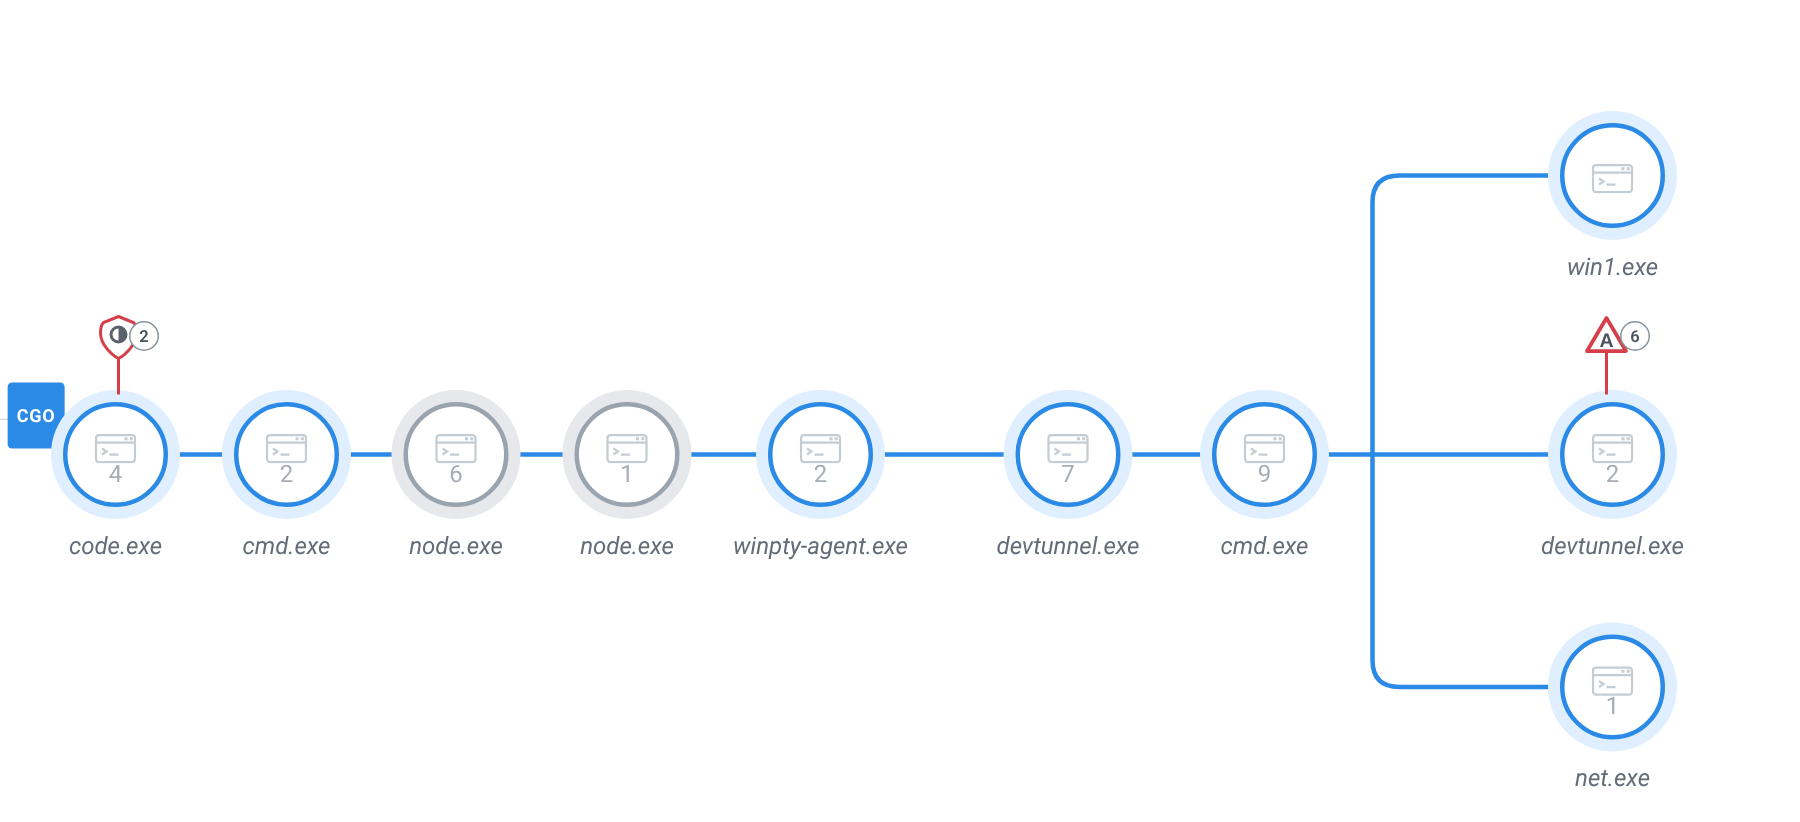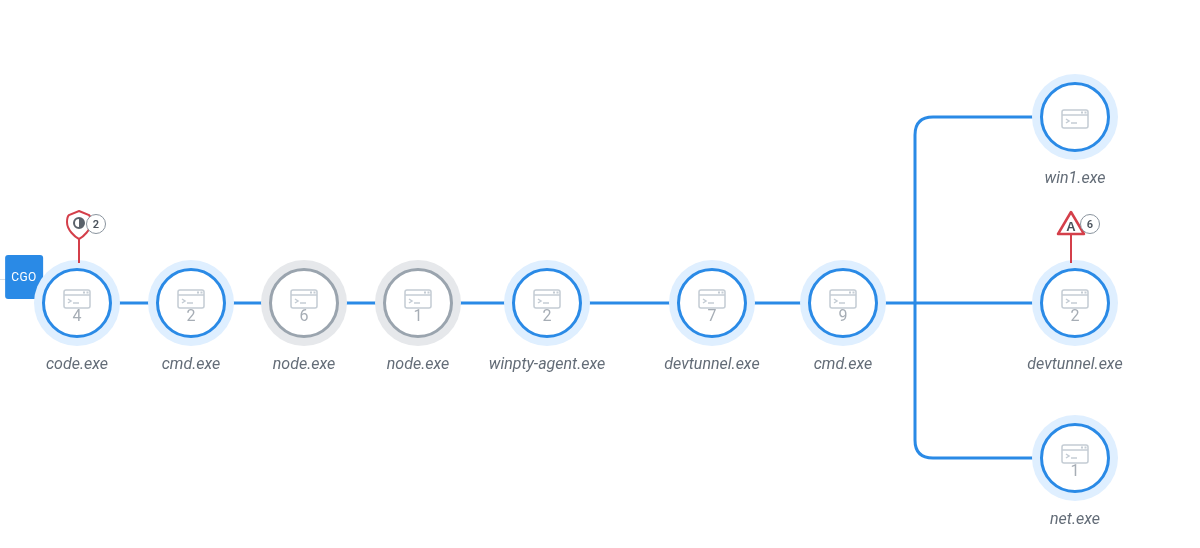--- a/index.html
+++ b/index.html
@@ -75,21 +75,21 @@
     white-space: nowrap;
     text-align: left;
   }
   
   .cgo-badge {
     position: absolute;
     transform: translate(-50%, -50%);
     background: #2a8ae6;
     color: #ffffff;
     font-size: 12px;
-    font-weight: 400;
+    font-weight: 700;
     padding: 15px 6px;
     border-radius: 3px;
     letter-spacing: 0.5px;
   }
   
   .alert {
     position: absolute;
     transform: translate(-50%, -100%);
   }
   .alert svg { display: block; }

